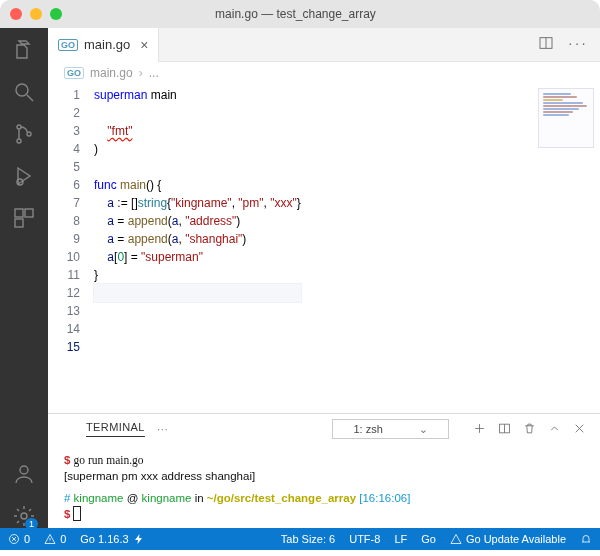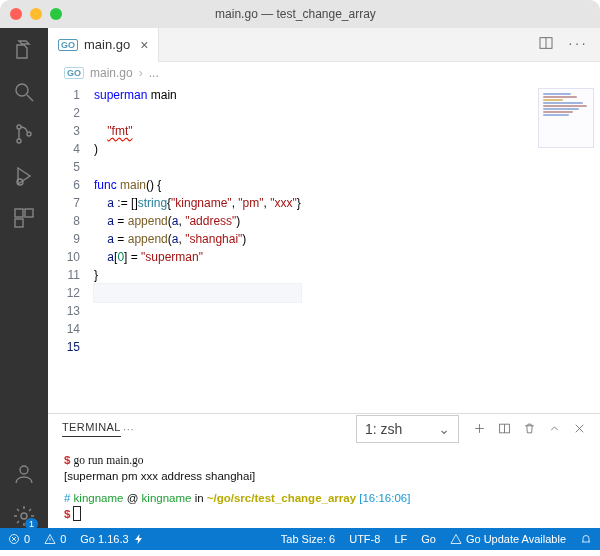--- a/index.html
+++ b/index.html
@@ -37,25 +37,25 @@
   .fn { color: #795e26; }
   .typ { color: #267f99; }
   .id { color: #001080; }
   .num { color: #098658; }
   .pkg { color: #267f99; }
   .err-under { text-decoration: underline wavy #e51400; text-underline-offset: 2px; }
   .current-line { background: #f5f7fa; outline: 1px solid #eef1f6; }
   .minimap { position: absolute; top: 4px; right: 6px; width: 56px; height: 60px; border: 1px solid #e0e3ee; background: #fcfcff; padding: 4px; }
   .minimap div { height: 2px; border-radius: 1px; margin-bottom: 1px; }
   .panel { border-top: 1px solid #dcdcdc; background: #ffffff; display: flex; flex-direction: column; }
-  .panel-head { display: flex; align-items: center; height: 30px; padding: 0 14px; gap: 2px; font-size: 11px; color: #666; }
+  .panel-head { display: flex; align-items: center; height: 30px; padding: 0 14px; gap: 12px; font-size: 11px; color: #666; margin-left: 24px; }
   .panel-tab { letter-spacing: 0.4px; }
   .panel-tab.active { color: #333; border-bottom: 1px solid #333; padding-bottom: 3px; }
   .panel-dots { color: #888; }
-  .term-select { display: flex; align-items: center; border: 1px solid #ccc; height: 28px; padding: 0 8px; font-size: 14px; color: #444; gap: 36px; margin-left: auto; }
+  .term-select { display: flex; align-items: center; border: 1px solid #ccc; height: 20px; padding: 0 20px; font-size: 11px; color: #444; gap: 36px; margin-left: auto; }
   .term-select .chev { color: #777; }
   .panel-actions { display: flex; align-items: center; gap: 12px; color: #666; margin-left: 12px; }
   .panel-actions svg { width: 13px; height: 13px; stroke: currentColor; fill: none; stroke-width: 1.5; }
   .terminal { font-family: Menlo, Consolas, monospace; font-size: 11.5px; line-height: 16px; padding: 8px 16px 6px; color: #222; }
   .t-hash { color: #1a99d6; }
   .t-user { color: #1da033; }
   .t-at { color: #111; }
   .t-in { color: #111; }
   .t-path { color: #b8ab00; font-weight: 600; }
   .t-time { color: #1a99d6; }

